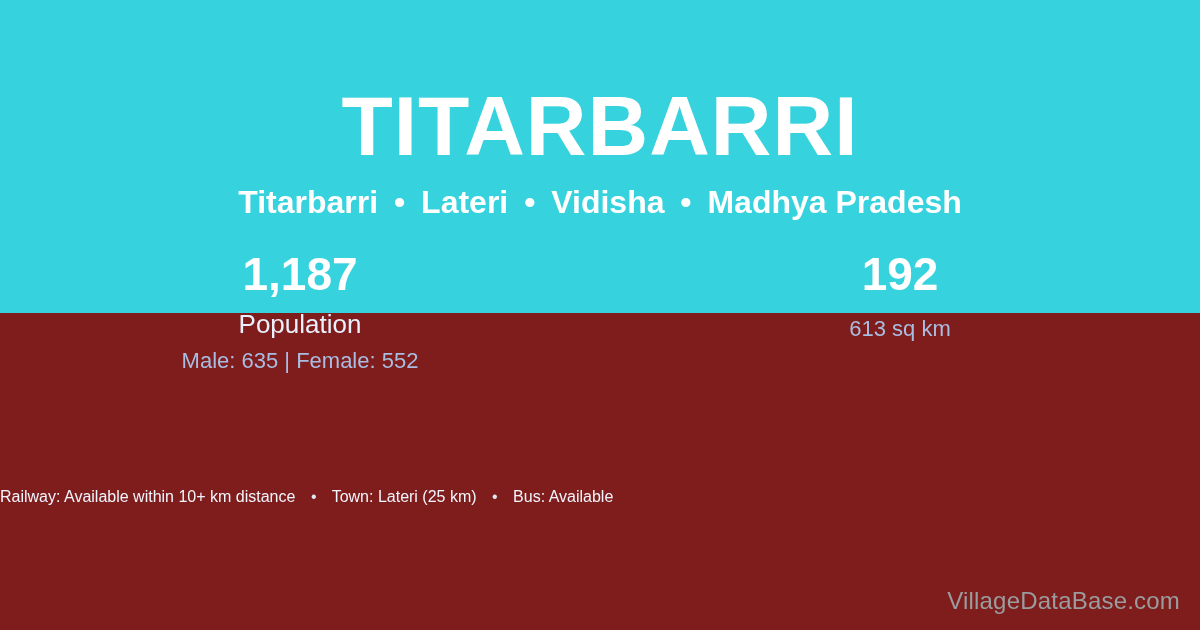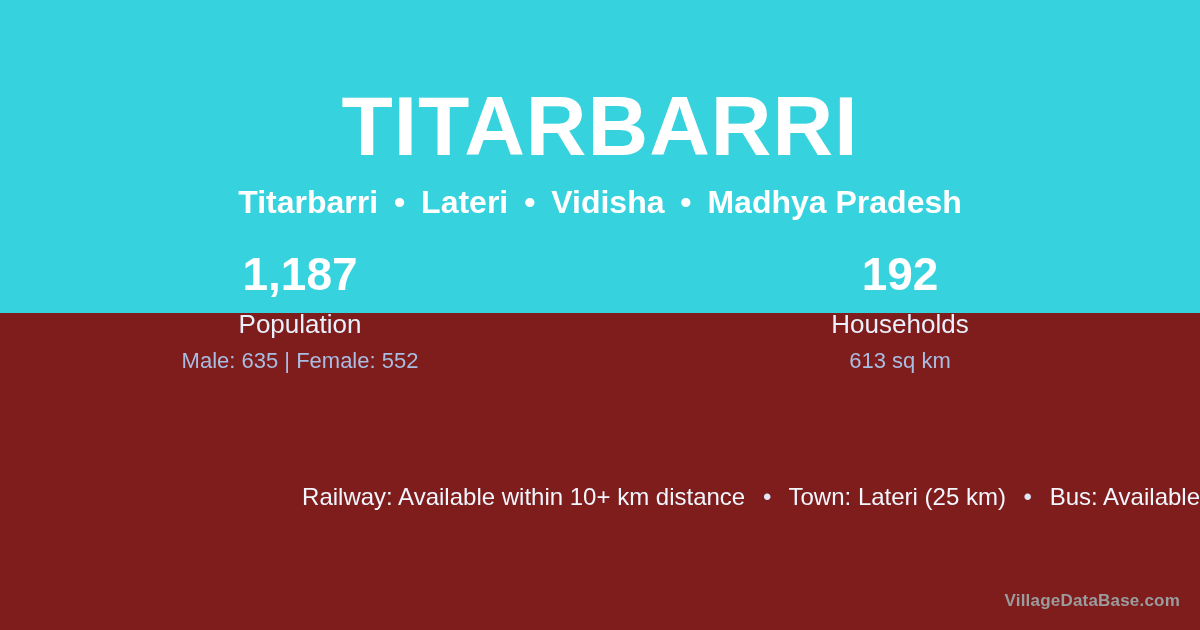--- a/index.html
+++ b/index.html
@@ -96,39 +96,39 @@
     color: #a9bde1;
     white-space: nowrap;
     margin-top: 9px;
   }
   
   .facilities {
     position: absolute;
     left: 0;
     top: 482px;
     width: 1200px;
-    text-align: right;
-    font-size: 24px;
+    text-align: left;
+    font-size: 16px;
     line-height: 30px;
     color: #f1f5fc;
     white-space: nowrap;
     z-index: 3;
   }
   .facilities .sep {
     padding: 0 11px;
     color: #dfe7f6;
   }
   
   .watermark {
     position: absolute;
     right: 20px;
     bottom: 15px;
-    font-size: 17px;
+    font-size: 24px;
     line-height: 28px;
-    font-weight: 700;
+    font-weight: 400;
     color: #9a9c9e;
     letter-spacing: 0.2px;
     white-space: nowrap;
     z-index: 5;
   }
 </style>
 </head>
 <body>
 
 <div class="card">
@@ -151,21 +151,20 @@
   <div class="stats">
 
     <div class="stat">
       <div class="stat-value">1,187</div>
       <div class="stat-label">Population</div>
       <div class="stat-sub">Male: 635 | Female: 552</div>
     </div>
 
     <div class="stat">
       <div class="stat-value">192</div>
-      <div class="stat-label">Households</div>
       <div class="stat-sub">613 sq km</div>
     </div>
 
 
   </div>
 
   <div class="facilities">
     <span>Railway: Available within 10+ km distance</span>
     <span class="sep">•</span>
     <span>Town: Lateri (25 km)</span>

